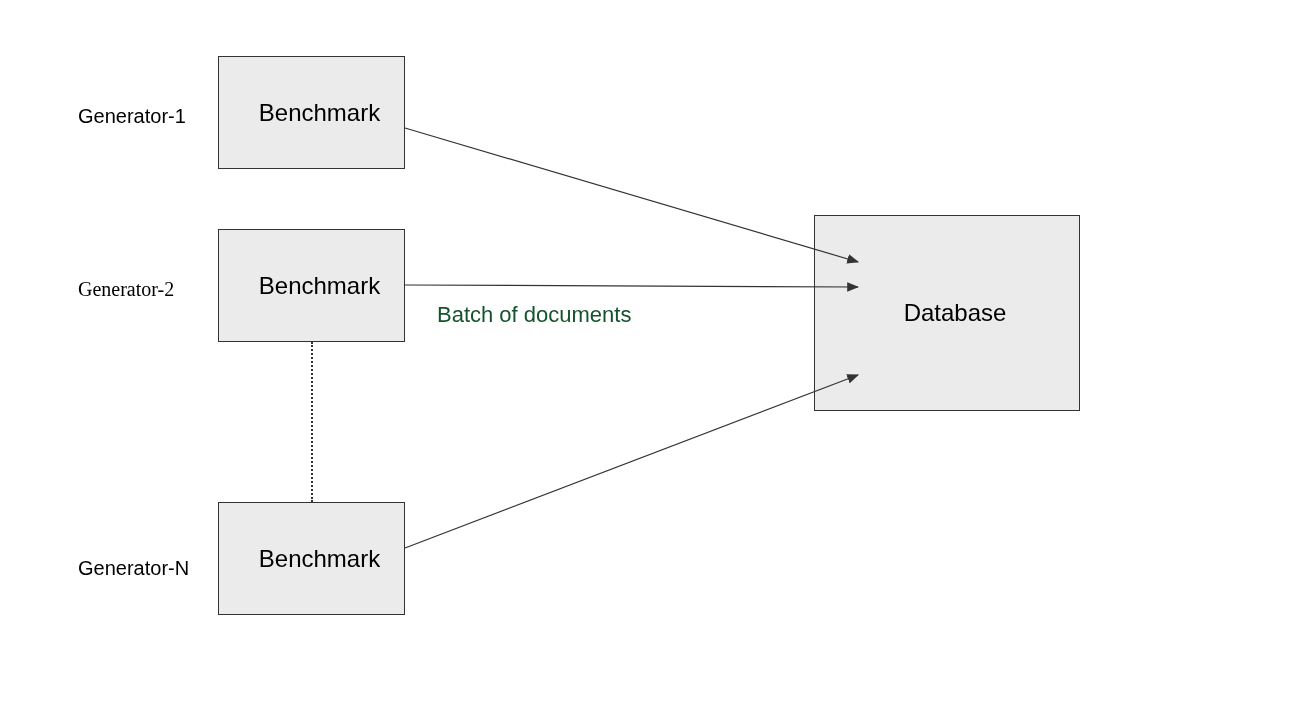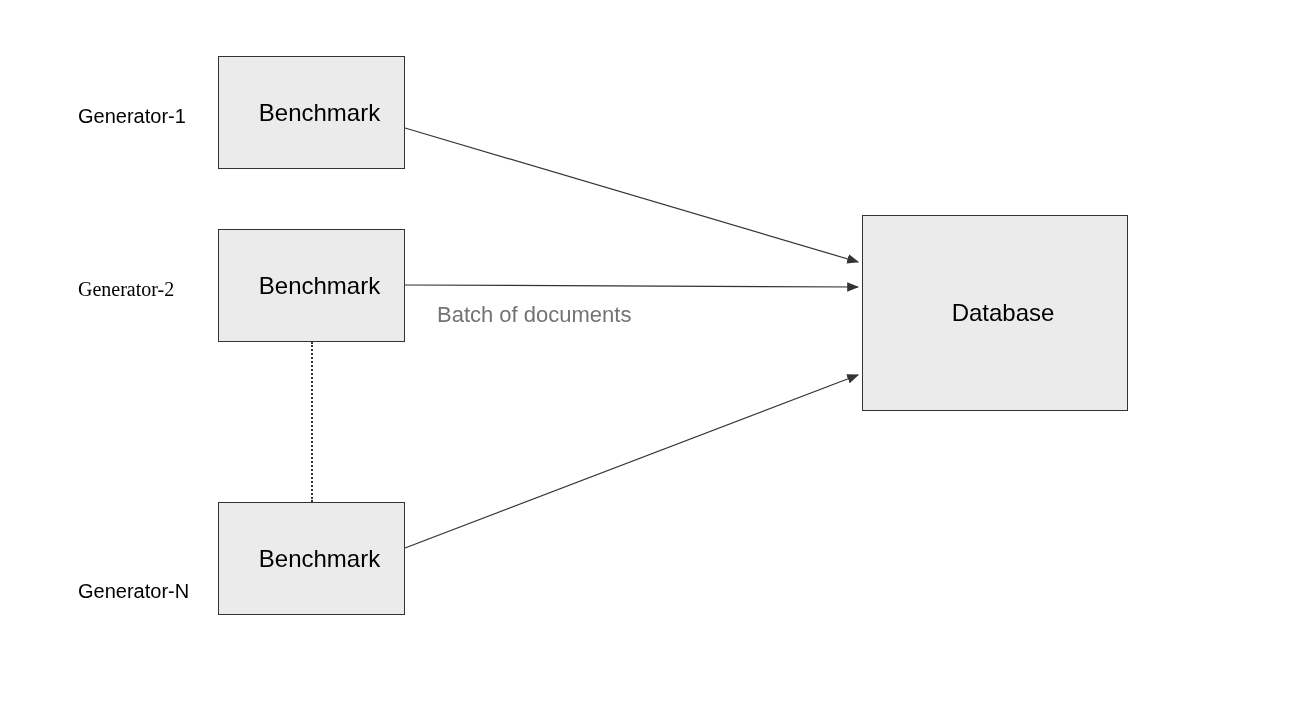--- a/index.html
+++ b/index.html
@@ -26,21 +26,21 @@
       padding-left: 16px;
     }
     .label {
       position: absolute;
       font-size: 20px;
       color: #000;
     }
     .edge-label {
       position: absolute;
       font-size: 22px;
-      color: #737373;
+      color: #14532d;
     }
     svg.arrow-layer {
       position: absolute;
       top: 0;
       left: 0;
       width: 1302px;
       height: 714px;
       pointer-events: none;
     }
     .dotted-line {
@@ -54,28 +54,28 @@
 <div class="label" style="left:78px; top:105px;">Generator-1</div>
 <div class="box" style="left:218px; top:56px; width:187px; height:113px;">
   <span>Benchmark</span>
 </div>
 
 <div class="label" style="left:78px; top:278px;font-family:Liberation Serif, serif;">Generator-2</div>
 <div class="box" style="left:218px; top:229px; width:187px; height:113px;">
   <span>Benchmark</span>
 </div>
 
-<div class="label" style="left:78px; top:580px;">Generator-N</div>
+<div class="label" style="left:78px; top:557px;">Generator-N</div>
 <div class="box" style="left:218px; top:502px; width:187px; height:113px;">
   <span>Benchmark</span>
 </div>
 
 <div class="dotted-line" style="left:311px; top:342px; height:160px;"></div>
 
-<div class="box" style="left:862px; top:215px; width:266px; height:196px;">
+<div class="box" style="left:814px; top:215px; width:266px; height:196px;">
   <span>Database</span>
 </div>
 
 <div class="edge-label" style="left:437px; top:302px;">Batch of documents</div>
 
 <svg class="arrow-layer">
   <defs>
     <marker id="arrowhead" markerWidth="10" markerHeight="8" refX="9" refY="4" orient="auto">
       <polygon points="0 0, 10 4, 0 8" fill="#333"></polygon>
     </marker>

